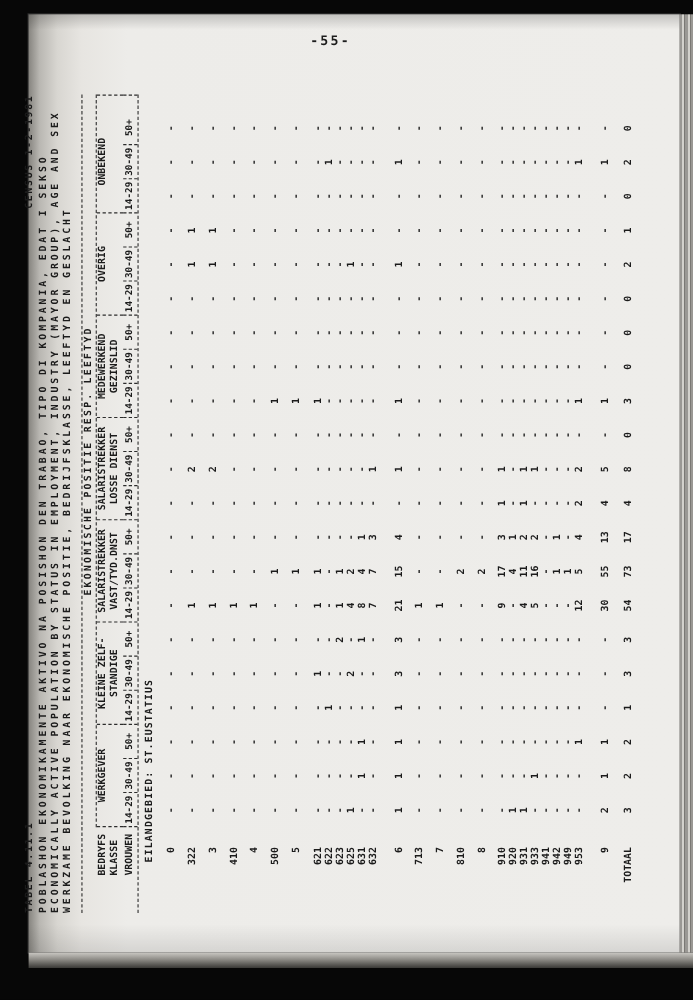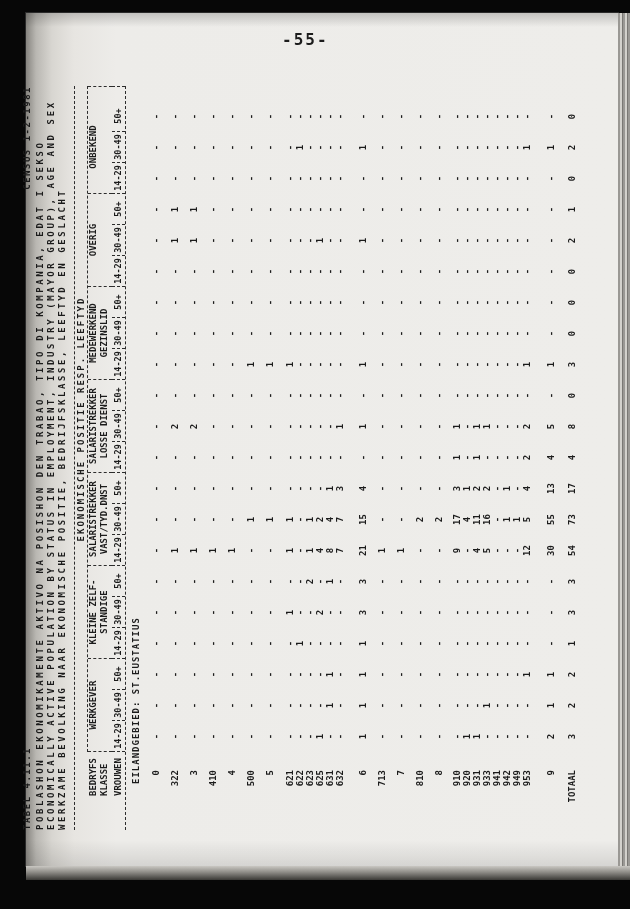--- a/index.html
+++ b/index.html
@@ -8,21 +8,21 @@
   .page{position:absolute;left:26px;top:13px;width:592px;height:853px;
         background:linear-gradient(90deg,#86847f 0px,#b9b7b2 10px,#d8d6d1 26px,#e7e5e1 48px,#edece9 90px,#eeedea 100%);
         box-shadow:0 0 0 1px #2a2a2a;}
   .page-inner-shade{position:absolute;left:26px;top:13px;width:592px;height:853px;pointer-events:none;
         background:linear-gradient(180deg,rgba(0,0,0,.18) 0,rgba(0,0,0,0) 14px),
                    linear-gradient(0deg,rgba(0,0,0,.10) 0,rgba(0,0,0,0) 26px);}
   .edge-stripes{position:absolute;left:618px;top:13px;width:12px;height:853px;
         background:repeating-linear-gradient(90deg,#9a9894 0 2px,#d3d1cc 2px 4px,#7a7874 4px 5px);}
   .bottom-stack{position:absolute;left:26px;top:866px;width:604px;height:14px;
         background:linear-gradient(180deg,#c9c7c2 0,#8d8b86 45%,#3a3936 100%);}
-  .page-num{position:absolute;left:282px;top:30px;color:#1c1c1c;font-size:16px;font-weight:bold;letter-spacing:2px;}
+  .page-num{position:absolute;left:282px;top:30px;color:#1c1c1c;font-size:12px;font-weight:bold;letter-spacing:2px;}
 
   
   .rot{position:absolute;left:22px;top:50px;width:780px;height:600px;
        transform-origin:0 0;transform:rotate(-90deg) translateX(-780px);
        color:#1b1b1b;font-size:9px;font-weight:bold;}
   .topline{display:flex;justify-content:space-between;width:744px;letter-spacing:1.5px;height:13px;}
   .titles div{letter-spacing:2.6px;line-height:11px;white-space:nowrap;}
   .tbl{margin-top:6px;width:744px;}
   .hrule{height:0;border-top:1px dashed #2c2c2c;}
   .hrule.data-only{margin-left:78px;}

